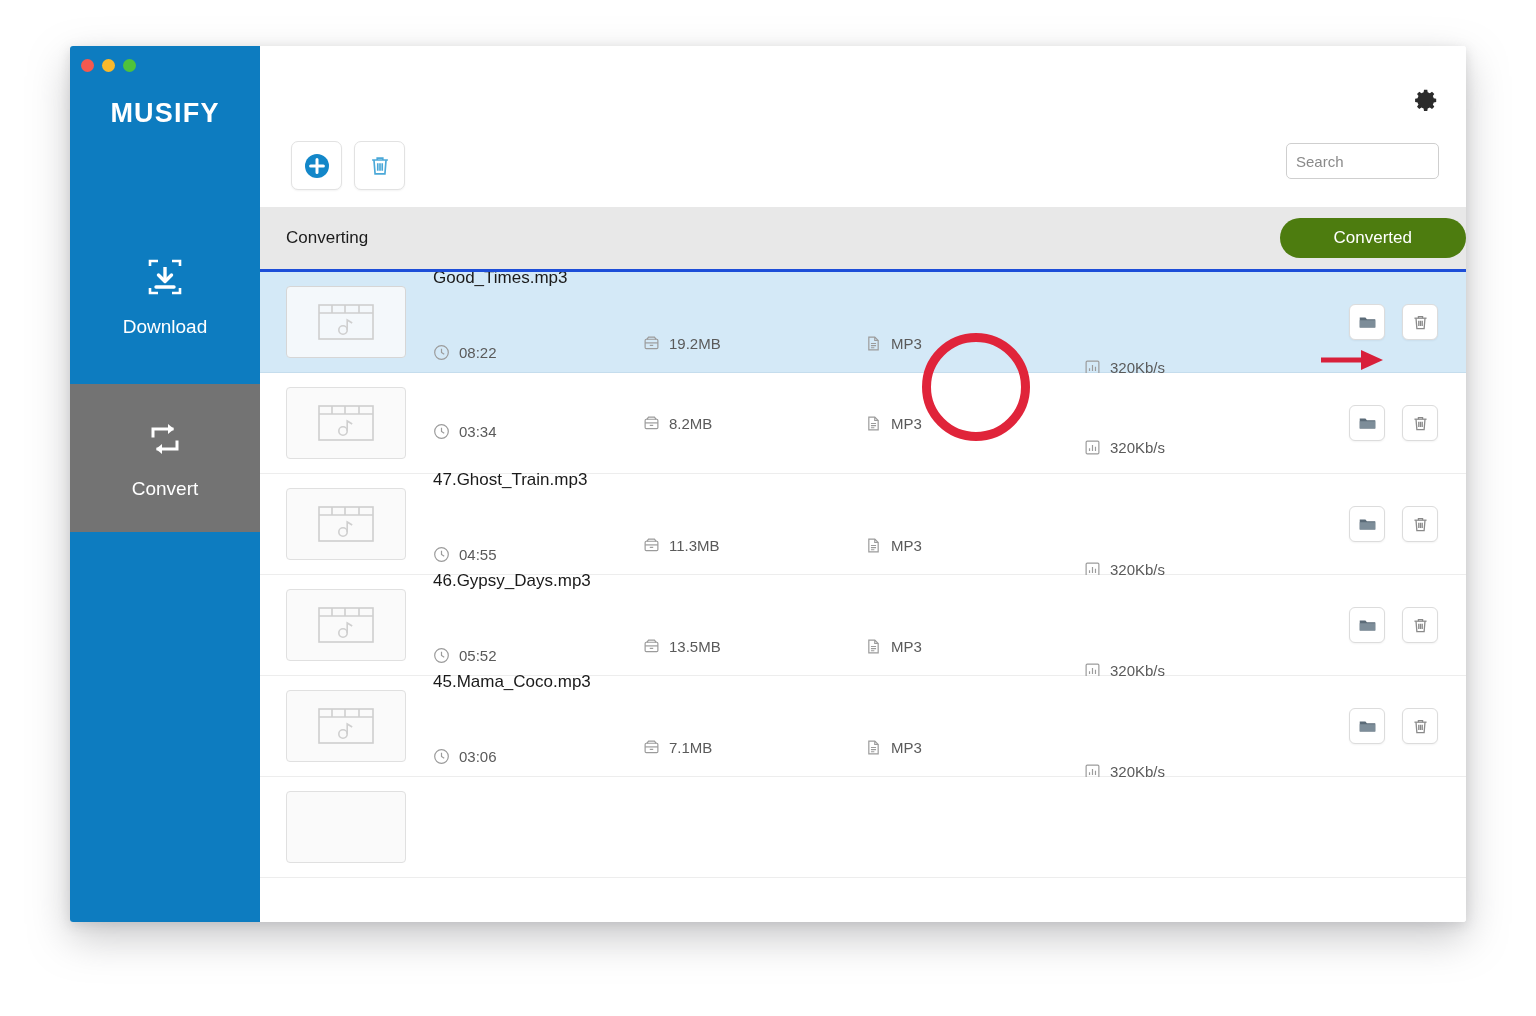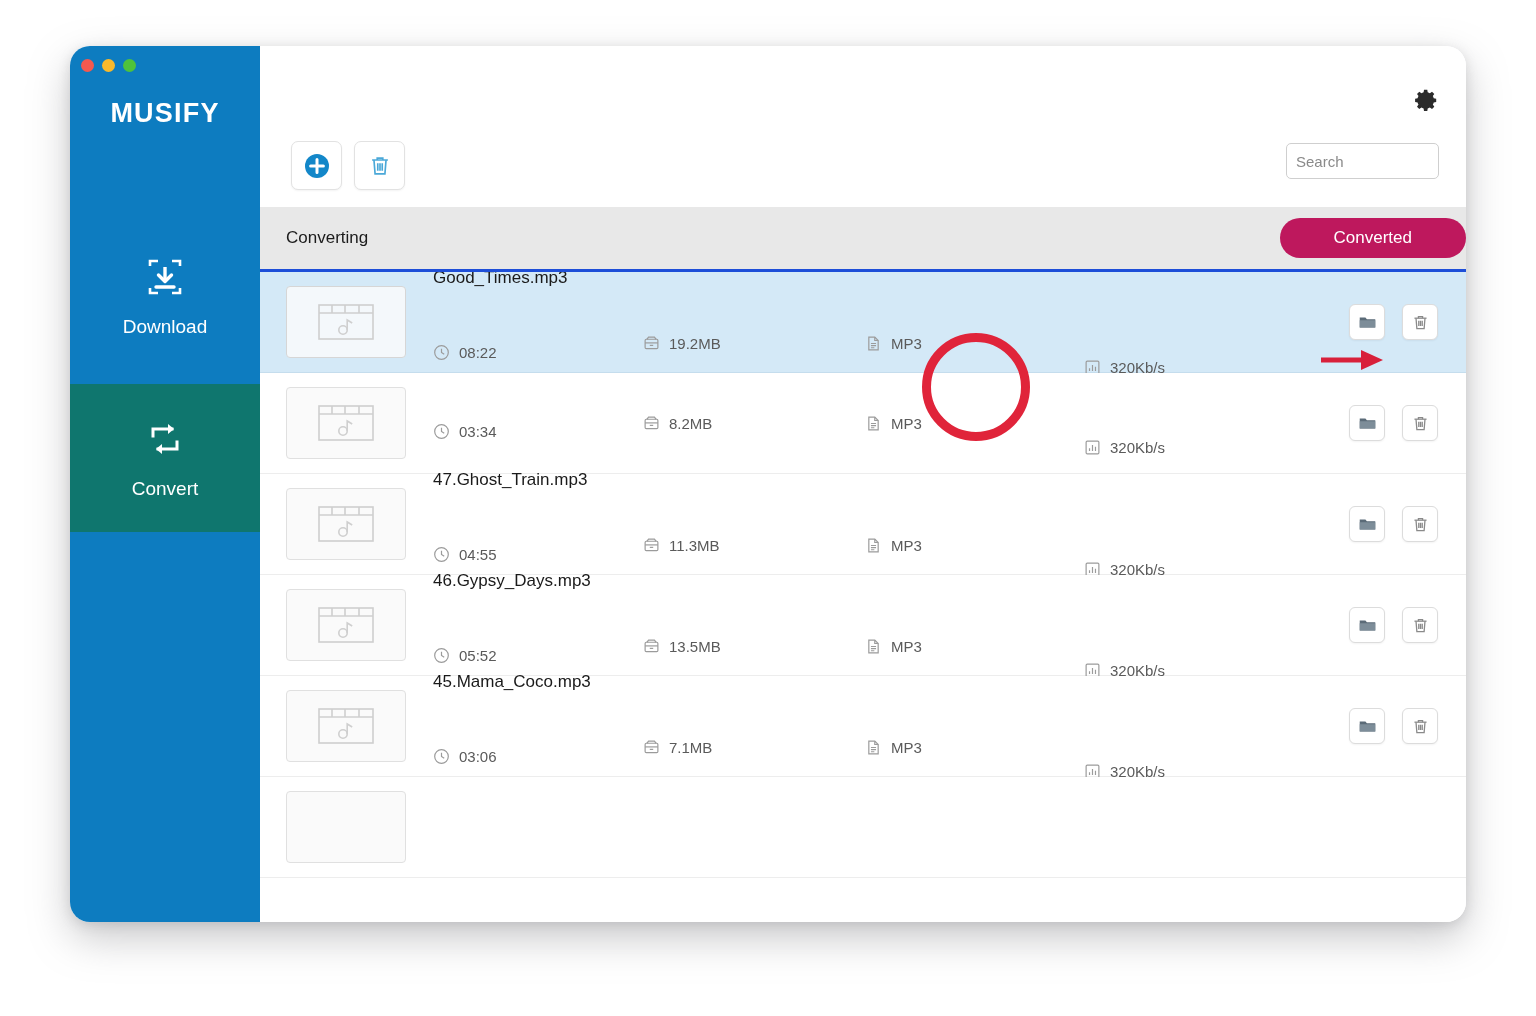--- a/index.html
+++ b/index.html
@@ -11,21 +11,21 @@
     font-family: "Liberation Sans", sans-serif;
     overflow: hidden;
   }
 
   #app-window {
     position: absolute;
     left: 70px;
     top: 46px;
     width: 1396px;
     height: 876px;
-    border-radius: 20px;
+    border-radius: 3px;
     background: #ffffff;
     box-shadow: 0 16px 42px rgba(120,120,125,0.40), 0 3px 12px rgba(120,120,125,0.22);
     display: flex;
     overflow: hidden;
   }
 
   
   #sidebar {
     width: 190px;
     flex: 0 0 190px;
@@ -61,21 +61,21 @@
     left: 0;
     width: 100%;
     height: 148px;
     display: flex;
     flex-direction: column;
     align-items: center;
     justify-content: center;
     color: #ffffff;
     cursor: pointer;
   }
-  .nav-item.active { background: #0f766e; }
+  .nav-item.active { background: #737373; }
   #nav-download { top: 176px; }
   #nav-convert  { top: 338px; }
   .nav-icon { width: 46px; height: 46px; display: block; }
   .nav-label { margin-top: 16px; font-size: 19px; }
 
   
   #main {
     flex: 1 1 auto;
     display: flex;
     flex-direction: column;
@@ -155,21 +155,21 @@
     box-sizing: border-box;
   }
   .tab {
     font-size: 17px;
     color: #1c1c1c;
     padding: 9px 26px;
     border-radius: 20px;
     cursor: pointer;
     white-space: nowrap;
   }
-  .tab.active { background: #be185d; color: #ffffff; padding: 10px 54px; }
+  .tab.active { background: #4d7c0f; color: #ffffff; padding: 10px 54px; }
   #tab-converting { margin-right: 38px; }
 
   
   #file-list {
     flex: 1 1 auto;
     overflow: hidden;
     position: relative;
   }
   .file-row {
     height: 101px;

